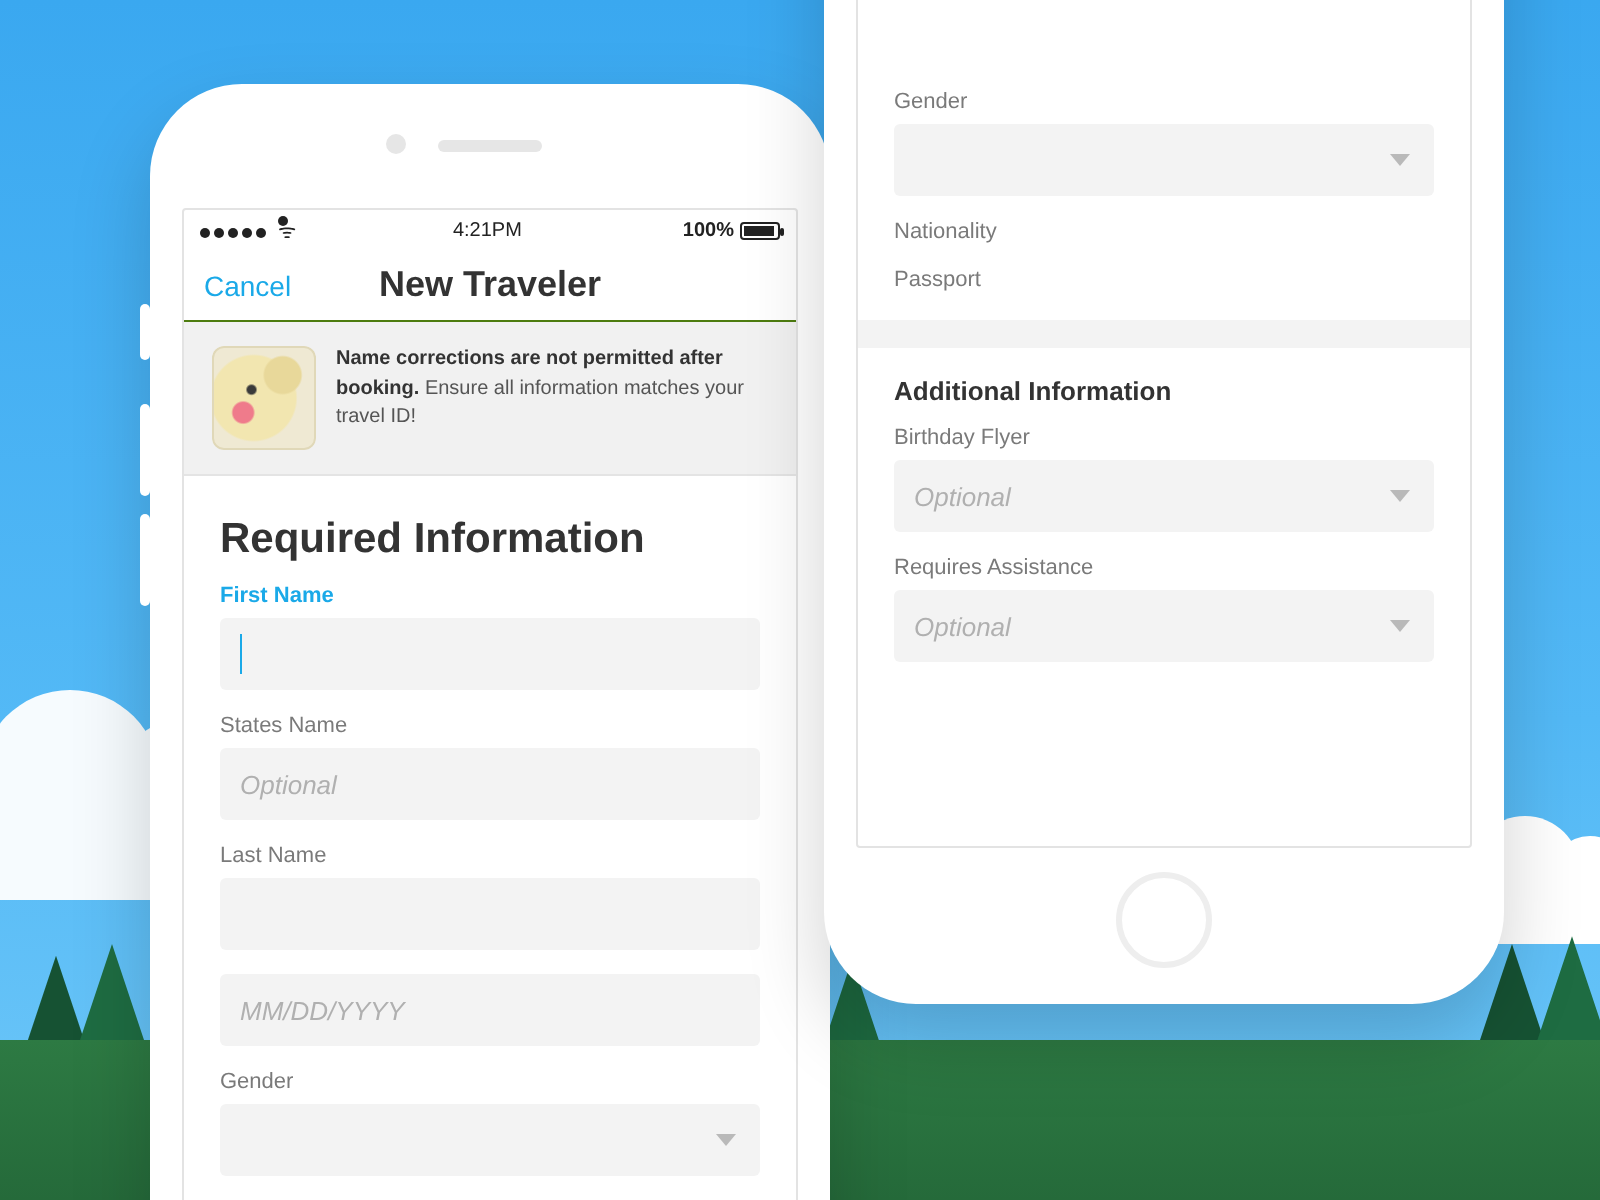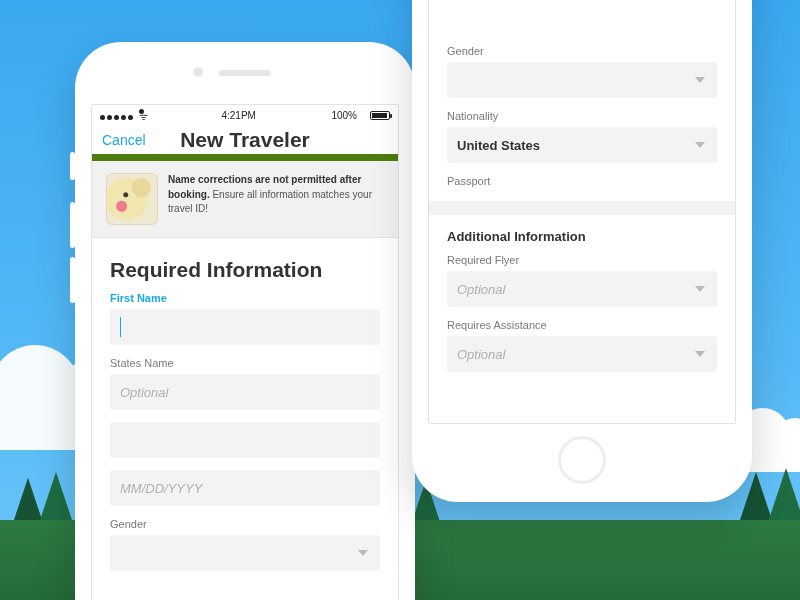--- a/index.html
+++ b/index.html
@@ -45,29 +45,29 @@
 
   .screen{position:absolute;left:16px;right:16px;top:62px;bottom:78px;
     background:#fff;border:1px solid #e3e3e3;border-radius:2px;overflow:hidden;}
 
   
   .status{height:20px;display:flex;align-items:center;justify-content:space-between;
     padding:0 8px;font-size:10px;color:#222;}
   .status .dots span{display:inline-block;width:5px;height:5px;border-radius:50%;
     background:#222;margin-right:2px;}
   .status .wifi{margin-left:4px;}
-  .status .batt{display:inline-flex;align-items:center;gap:13px;}
+  .status .batt{display:inline-flex;align-items:center;gap:3px;font-weight:bold;}
   .status .batt .bbox{width:20px;height:9px;border:1px solid #222;border-radius:2px;position:relative;}
   .status .batt .bbox::after{content:"";position:absolute;right:-3px;top:2px;width:2px;height:4px;background:#222;border-radius:1px;}
   .status .batt .bbox .fill{position:absolute;left:1px;top:1px;bottom:1px;width:85%;background:#222;}
 
-  .navbar{height:36px;border-bottom:7px solid #4d7c0f;position:relative;
+  .navbar{height:36px;border-bottom:1px solid #4d7c0f;position:relative;
     display:flex;align-items:center;justify-content:center;background:#fff;}
   .navbar .cancel{position:absolute;left:10px;color:#1aa9e8;font-size:14px;}
-  .navbar .title{font-size:21px;font-weight:600;color:#333;}
+  .navbar .title{font-size:18px;font-weight:600;color:#333;}
 
   .banner{display:flex;gap:10px;padding:12px 14px;background:#f1f1f1;border-bottom:1px solid #e4e4e4;}
   .mascot{width:52px;height:52px;flex:none;border-radius:6px;
     background:
       radial-gradient(circle at 38% 42%, #3a3a3a 2px, transparent 3px),
       radial-gradient(circle at 30% 64%, #ef7b8b 5px, transparent 6px),
       radial-gradient(circle at 68% 28%, #e8d89a 9px, transparent 10px),
       radial-gradient(circle at 40% 50%, #f2e6b0 21px, transparent 22px),
       #efe9d3;
     box-shadow: inset 0 0 0 1px #e0d8b8;}
@@ -147,20 +147,21 @@
       </div>
 
       <div class="field">
         <span class="label">States Name</span>
         <div class="input">
             <span class="ph">Optional</span>
           </div>
       </div>
 
       <div class="field">
+        <span class="label">Last Name</span>
         <div class="input"></div>
       </div>
 
       <div class="field">
         <div class="input">
             <span class="ph">MM/DD/YYYY</span>
           </div>
       </div>
 
       <div class="field">
@@ -175,34 +176,31 @@
   <div class="home-btn"></div>
   <div class="screen">
     <div style="height:160px"></div>
     <div class="content">
       <div class="field">
         <span class="label">Gender</span>
         <div class="input select"></div>
       </div>
       <div class="field">
         <span class="label">Nationality</span>
-        <div class="input select">
-            <span class="val">United States</span>
-          </div>
       </div>
       <div class="field">
         <span class="label">Passport</span>
       </div>
 
       <div class="divider"></div>
 
       <div class="section-title sm">Additional Information</div>
 
       <div class="field">
-        <span class="label">Required Flyer</span>
+        <span class="label">Birthday Flyer</span>
         <div class="input select">
             <span class="ph">Optional</span>
           </div>
       </div>
       <div class="field">
         <span class="label">Requires Assistance</span>
         <div class="input select">
             <span class="ph">Optional</span>
           </div>
       </div>

